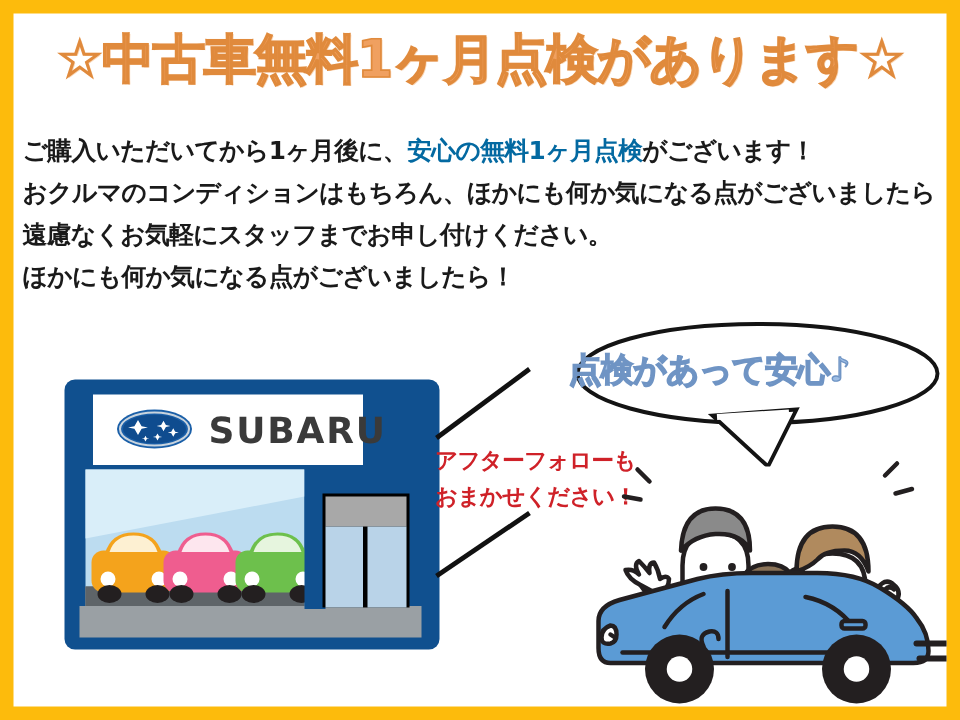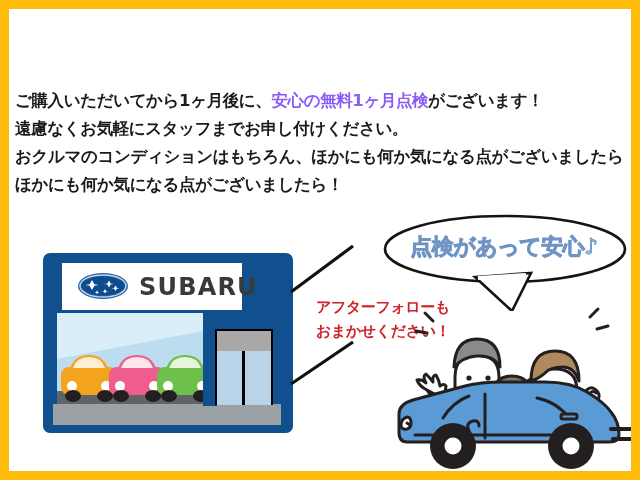--- a/index.html
+++ b/index.html
@@ -54,21 +54,21 @@
   .copy-line {
     font-family: "DejaVu Sans", "Liberation Sans", sans-serif;
     font-size: 16.5px;
     font-weight: bold;
     color: #1a1a1a;
     line-height: 28px;
     letter-spacing: -0.4px;
     white-space: nowrap;
   }
   .copy-em {
-    color: #8b5cf6;
+    color: #0369a1;
   }
 
   
   #dealership {
     position: absolute;
     left: 30px;
     top: 240px;
     width: 258px;
     height: 195px;
   }
@@ -81,21 +81,20 @@
     width: 160px;
   }
   .callout-line {
     font-family: "DejaVu Sans", "Liberation Sans", sans-serif;
     font-size: 15px;
     font-weight: bold;
     color: #cf2128;
     line-height: 24px;
     letter-spacing: -0.4px;
     white-space: nowrap;
-    margin-left: 26px;
   }
 
   
   #bracket-lines {
     position: absolute;
     left: 280px;
     top: 225px;
     width: 110px;
     height: 160px;
   }
@@ -106,21 +105,21 @@
     left: 370px;
     top: 202px;
     width: 268px;
     height: 100px;
   }
   #bubble-text {
     position: absolute;
     left: 0;
     top: 21px;
     width: 250px;
-    text-align: center;
+    text-align: left;
     font-family: "DejaVu Sans", "Liberation Sans", sans-serif;
     font-size: 22px;
     font-weight: bold;
     color: #9dbde4;
     -webkit-text-stroke: 0.9px #6f94c4;
     letter-spacing: -0.5px;
     white-space: nowrap;
   }
 
   
@@ -130,25 +129,28 @@
     top: 296px;
     width: 262px;
     height: 170px;
   }
 </style>
 </head>
 <body>
 
 <div id="poster">
 
+  <div id="title-bar">
+    <span id="title-text">☆中古車無料1ヶ月点検があります☆</span>
+  </div>
 
   <div id="body-copy">
     <div class="copy-line"><span>ご購入いただいてから1ヶ月後に、</span><span class="copy-em">安心の無料1ヶ月点検</span><span>がございます！</span></div>
+    <div class="copy-line">おクルマのコンディションはもちろん、ほかにも何か気になる点がございましたら</div>
     <div class="copy-line">遠慮なくお気軽にスタッフまでお申し付けください。</div>
-    <div class="copy-line">おクルマのコンディションはもちろん、ほかにも何か気になる点がございましたら</div>
     <div class="copy-line">ほかにも何か気になる点がございましたら！</div>
   </div>
 
   <div id="dealership">
     <svg viewBox="0 0 258 195" width="258" height="195" xmlns="http://www.w3.org/2000/svg">
 
       <rect x="4" y="4" width="250" height="180" rx="7" ry="7" fill="#10508f"></rect>
 
       <rect x="23" y="14" width="180" height="47" fill="#ffffff"></rect>
 

